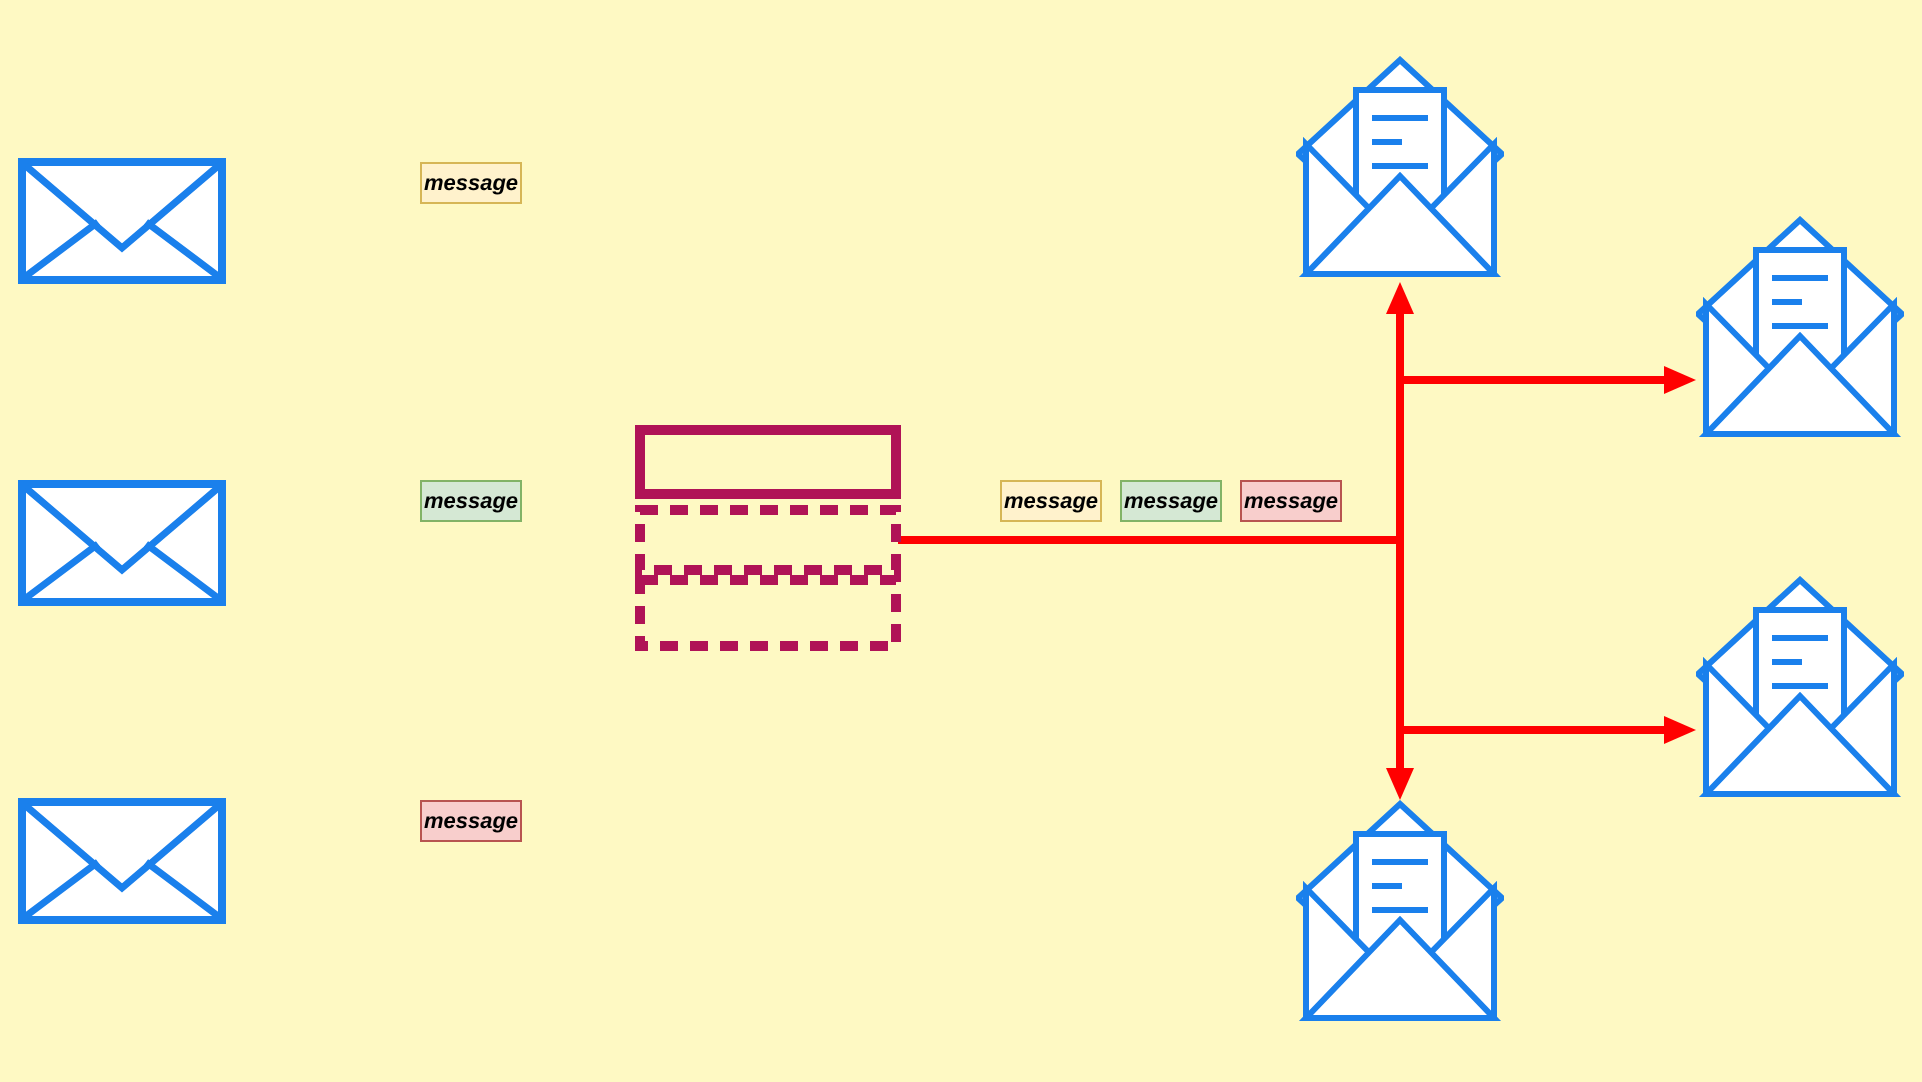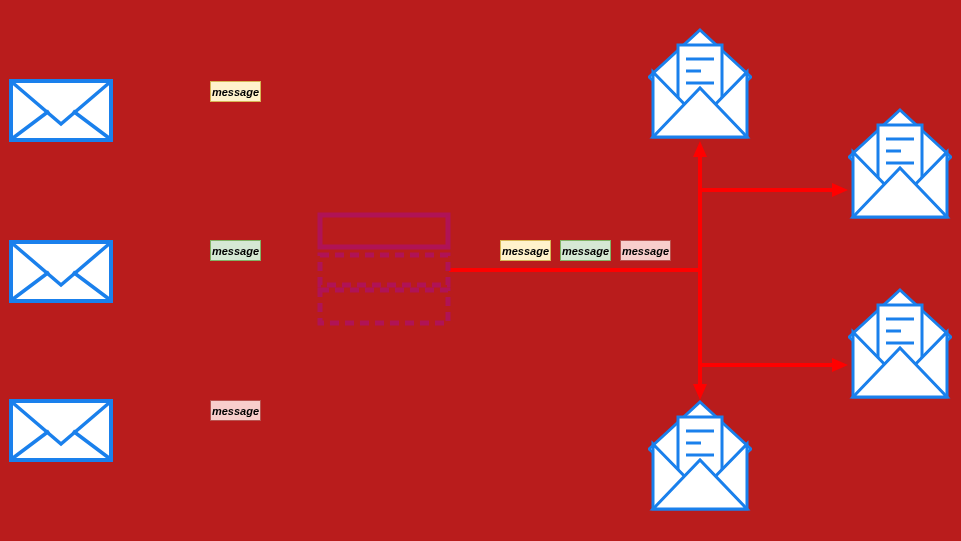--- a/index.html
+++ b/index.html
@@ -4,21 +4,21 @@
 <style>
   html, body {
     margin: 0;
     padding: 0;
     background: #000000;
   }
   .canvas {
     position: relative;
     width: 961px;
     height: 541px;
-    background: #b91c1c;
+    background: #fef9c3;
     overflow: hidden;
     font-family: "Liberation Sans", sans-serif;
   }
   .abs { position: absolute; }
   .msg-badge {
     position: absolute;
     width: 51px;
     height: 21px;
     box-sizing: border-box;
     border: 1px solid #000;

